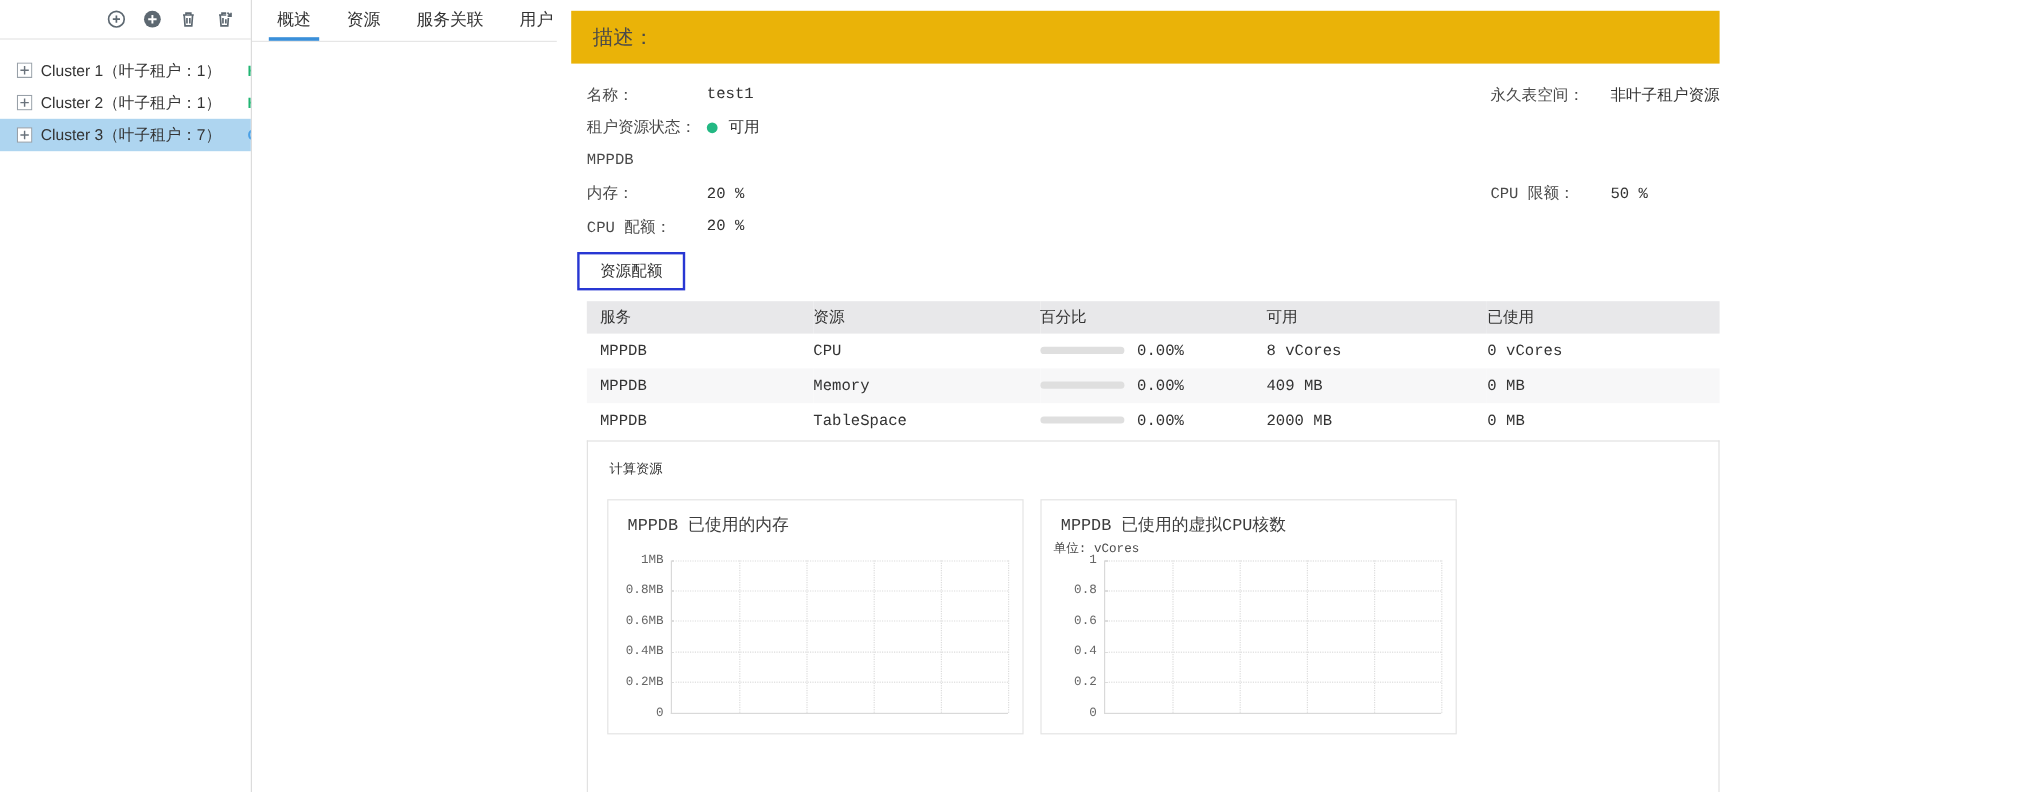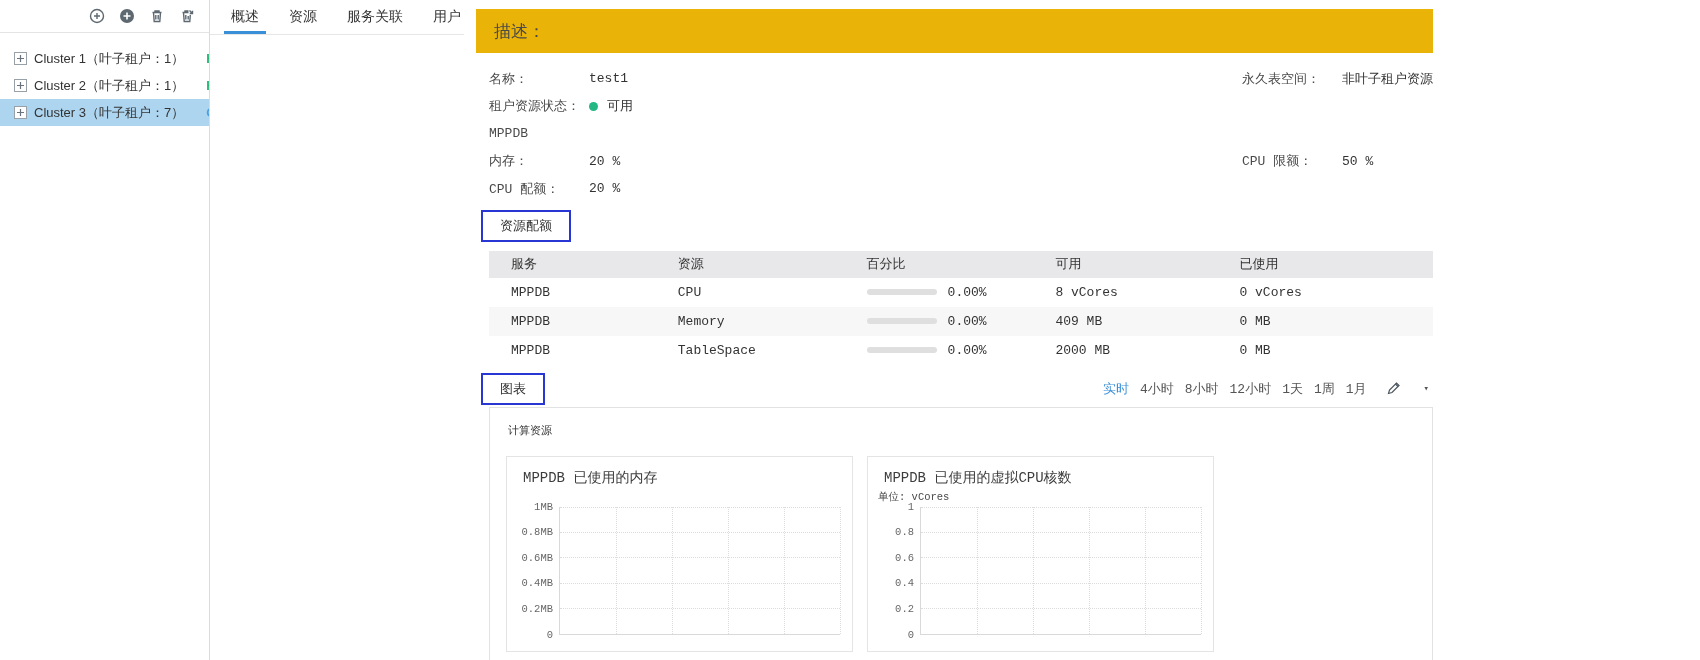--- a/index.html
+++ b/index.html
@@ -45,21 +45,21 @@
 
   .focus-box { display:inline-block; border:2px solid #2837d3; padding:5px 17px; font-size:13px;
                color:#333; background:#fff; cursor:pointer; }
   .quota-title-row { margin:7px 0 9px 5px; }
 
   table.quota { width:calc(100% - 13px); margin-left:13px; border-collapse:collapse; font-size:13px; }
   table.quota col.c1{width:20%} table.quota col.c2{width:20%} table.quota col.c3{width:20%}
   table.quota col.c4{width:19.5%} table.quota col.c5{width:20.5%}
   table.quota th { background:#e8e8ea; font-weight:normal; text-align:left; height:27px; color:#333; }
   table.quota td { height:29px; }
-  table.quota th:first-child, table.quota td:first-child { padding-left:22px; }
+  table.quota th:first-child, table.quota td:first-child { padding-left:11px; }
   table.quota tr.alt td { background:#f7f7f8; }
   .pbar { display:inline-block; width:70px; height:6px; border-radius:3px; background:#dfdfdf;
           vertical-align:middle; margin-right:11px; }
   .pbar .fill { display:block; height:6px; border-radius:3px; background:#4aa0e6; width:0%; }
 
   .charts-header { display:flex; align-items:center; justify-content:space-between; margin-top:8px; }
   .chart-box { margin-left:5px; }
   .time-sel { display:flex; align-items:center; gap:11px; font-size:13px; color:#555;
               padding-right:4px; }
   .trange { cursor:pointer; }
@@ -241,39 +241,20 @@
           <tr>
             <td>MPPDB</td>
             <td>TableSpace</td>
             <td><span class="pbar"><span class="fill"></span></span><span>0.00%</span></td>
             <td>2000 MB</td>
             <td>0 MB</td>
           </tr>
         </tbody>
       </table>
 
-      <div class="charts-header">
-        <span class="focus-box chart-box">图表</span>
-        <div class="time-sel">
-          <span class="trange active">实时</span>
-          <span class="trange">4小时</span>
-          <span class="trange">8小时</span>
-          <span class="trange">12小时</span>
-          <span class="trange">1天</span>
-          <span class="trange">1周</span>
-          <span class="trange">1月</span>
-          <span class="pencil">
-            <svg viewBox="0 0 15 15">
-                <path d="M2.5 12.5l1-3.5 7-7 2.5 2.5-7 7-3.5 1z" fill="none" stroke="#4a545c" stroke-width="1.2"></path>
-                <path d="M9.5 3l2.5 2.5" stroke="#4a545c" stroke-width="1.2"></path>
-              </svg>
-          </span>
-          <span class="caret">▾</span>
-        </div>
-      </div>
 
       <div class="charts-panel">
         <div class="group-title">计算资源</div>
         <div class="cards">
 
           <div class="chart-card">
             <div class="card-title">MPPDB 已使用的内存</div>
             <div class="unit-label"></div>
             <div class="chart-body">
               <div class="ylabels">

